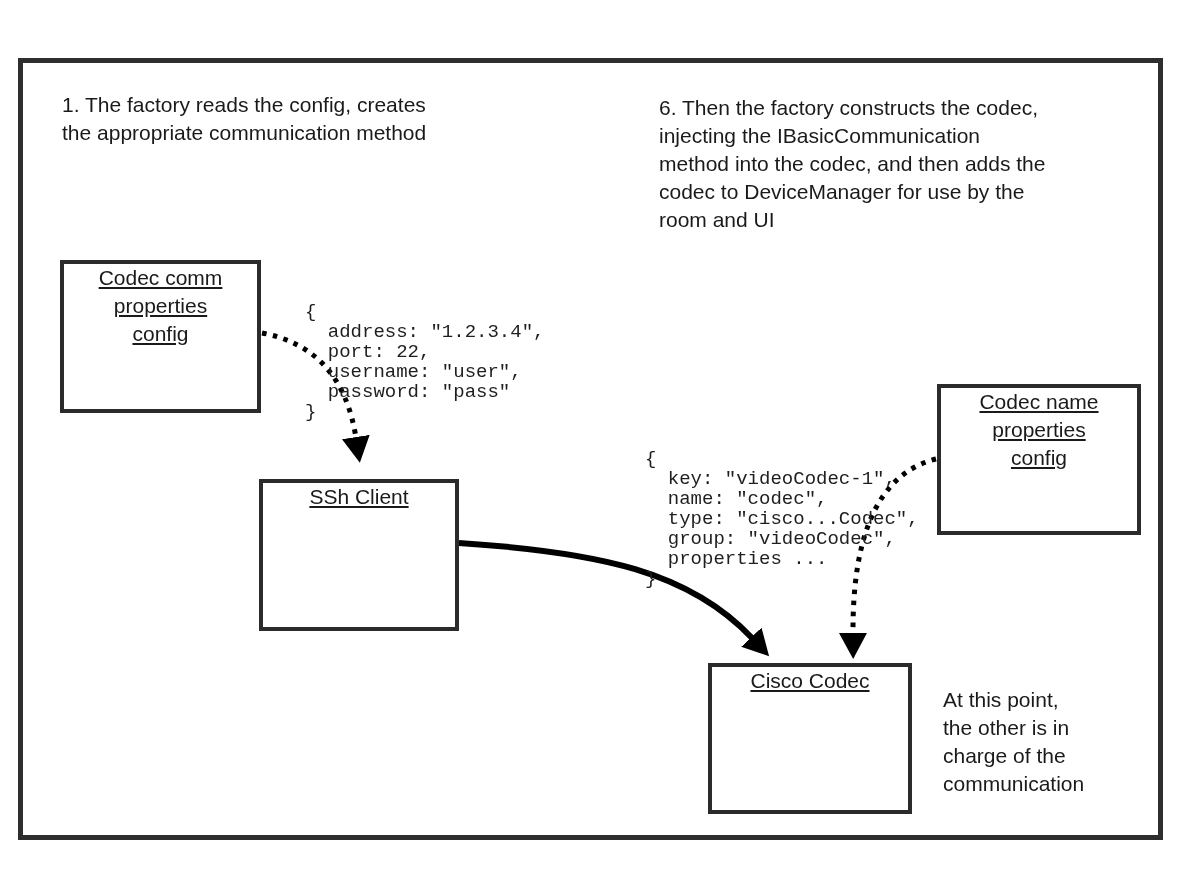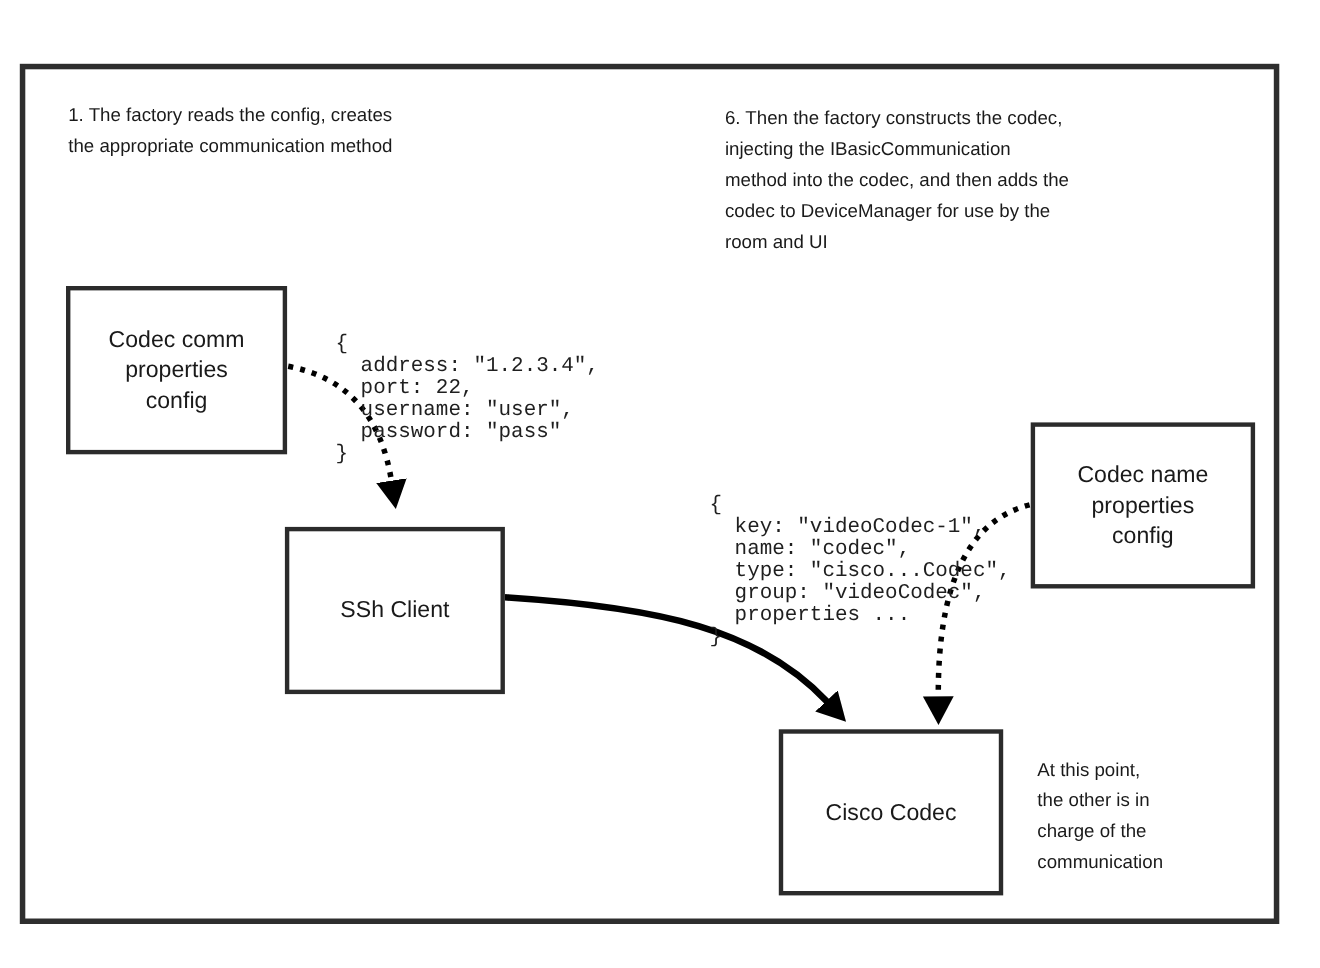--- a/index.html
+++ b/index.html
@@ -24,32 +24,33 @@
     position: absolute;
     left: 0; top: 0;
     width: 1200px; height: 880px;
   }
   .node {
     position: absolute;
     border: 4px solid #2b2b2b;
     background: #ffffff;
     box-sizing: border-box;
     display: flex;
-    align-items: center;
+    align-items: flex-start;
     justify-content: center;
+    text-decoration: underline;
   }
   .node-label {
     font-size: 21px;
     line-height: 28px;
     text-align: center;
     white-space: pre-line;
   }
   .annotation {
     position: absolute;
-    font-size: 17px;
+    font-size: 21px;
     line-height: 28px;
     white-space: pre-line;
   }
   .code {
     position: absolute;
     font-family: "Liberation Mono", "DejaVu Sans Mono", monospace;
     font-size: 19px;
     line-height: 20px;
     white-space: pre;
     color: #1f1f1f;

